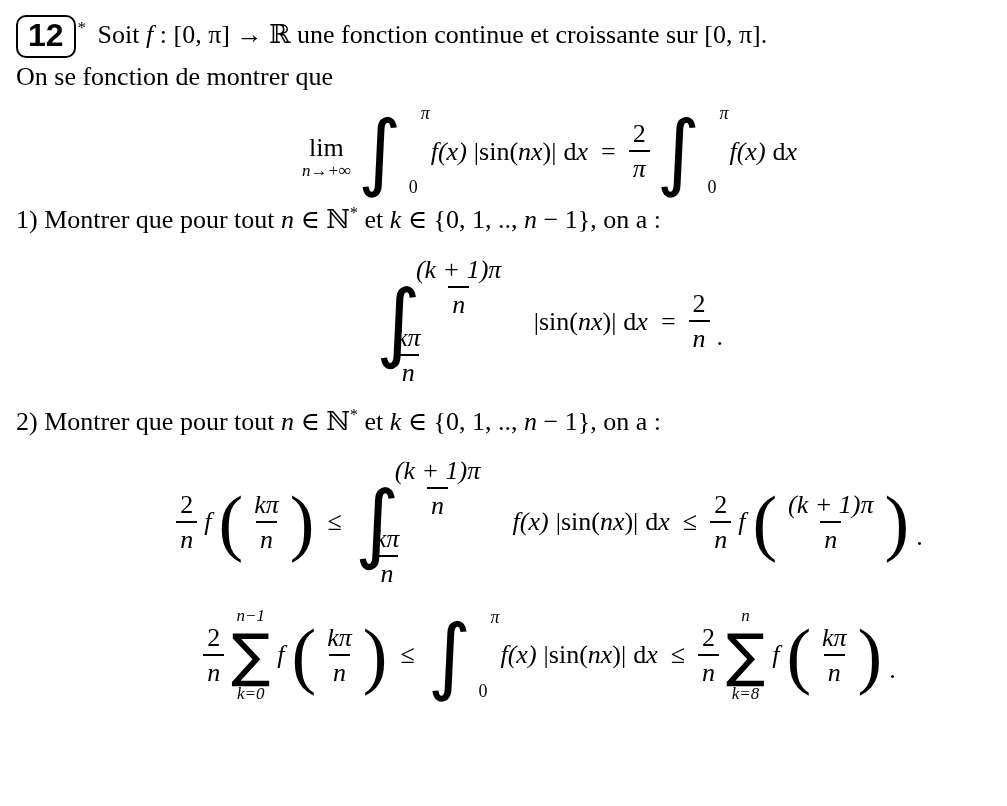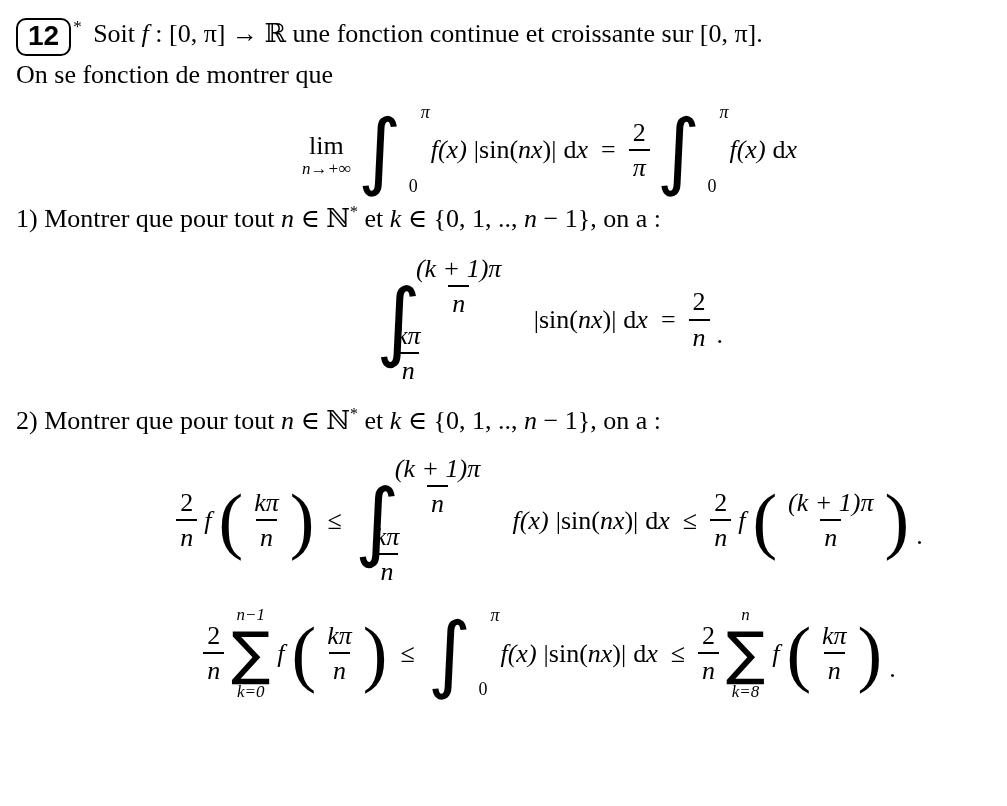--- a/index.html
+++ b/index.html
@@ -9,21 +9,21 @@
     padding:15px 14px 0 16px;
     font-family:"Liberation Serif","DejaVu Serif","DejaVu Sans",serif;
     font-size:26px; line-height:1.45;
     overflow:hidden;
   }
   p.line { margin:0; }
   .mi { font-style:italic; }
   .exbox {
     display:inline-block; border:2.5px solid #000; border-radius:10px;
     padding:0 10px 2px 10px; font-family:"Liberation Sans","DejaVu Sans",sans-serif;
-    font-weight:700; font-size:28px; line-height:1.15; vertical-align:-3px;
+    font-weight:700; font-size:32px; line-height:1.15; vertical-align:-3px;
   }
   sup.star { font-size:17px; margin:0 5px 0 2px; }
   sup.nsup { font-size:16px; }
 
   .formula { display:flex; align-items:center; justify-content:center;
              position:relative; left:45px; gap:7px; line-height:1.2; }
   .f1 { height:88px;  margin:12px 0 6px; }
   .f2 { height:132px; margin:16px 0 16px; }
   .f3 { height:132px; margin:15px 0 17px; }
   .f4 { height:100px; margin:16px 0 11px; }

